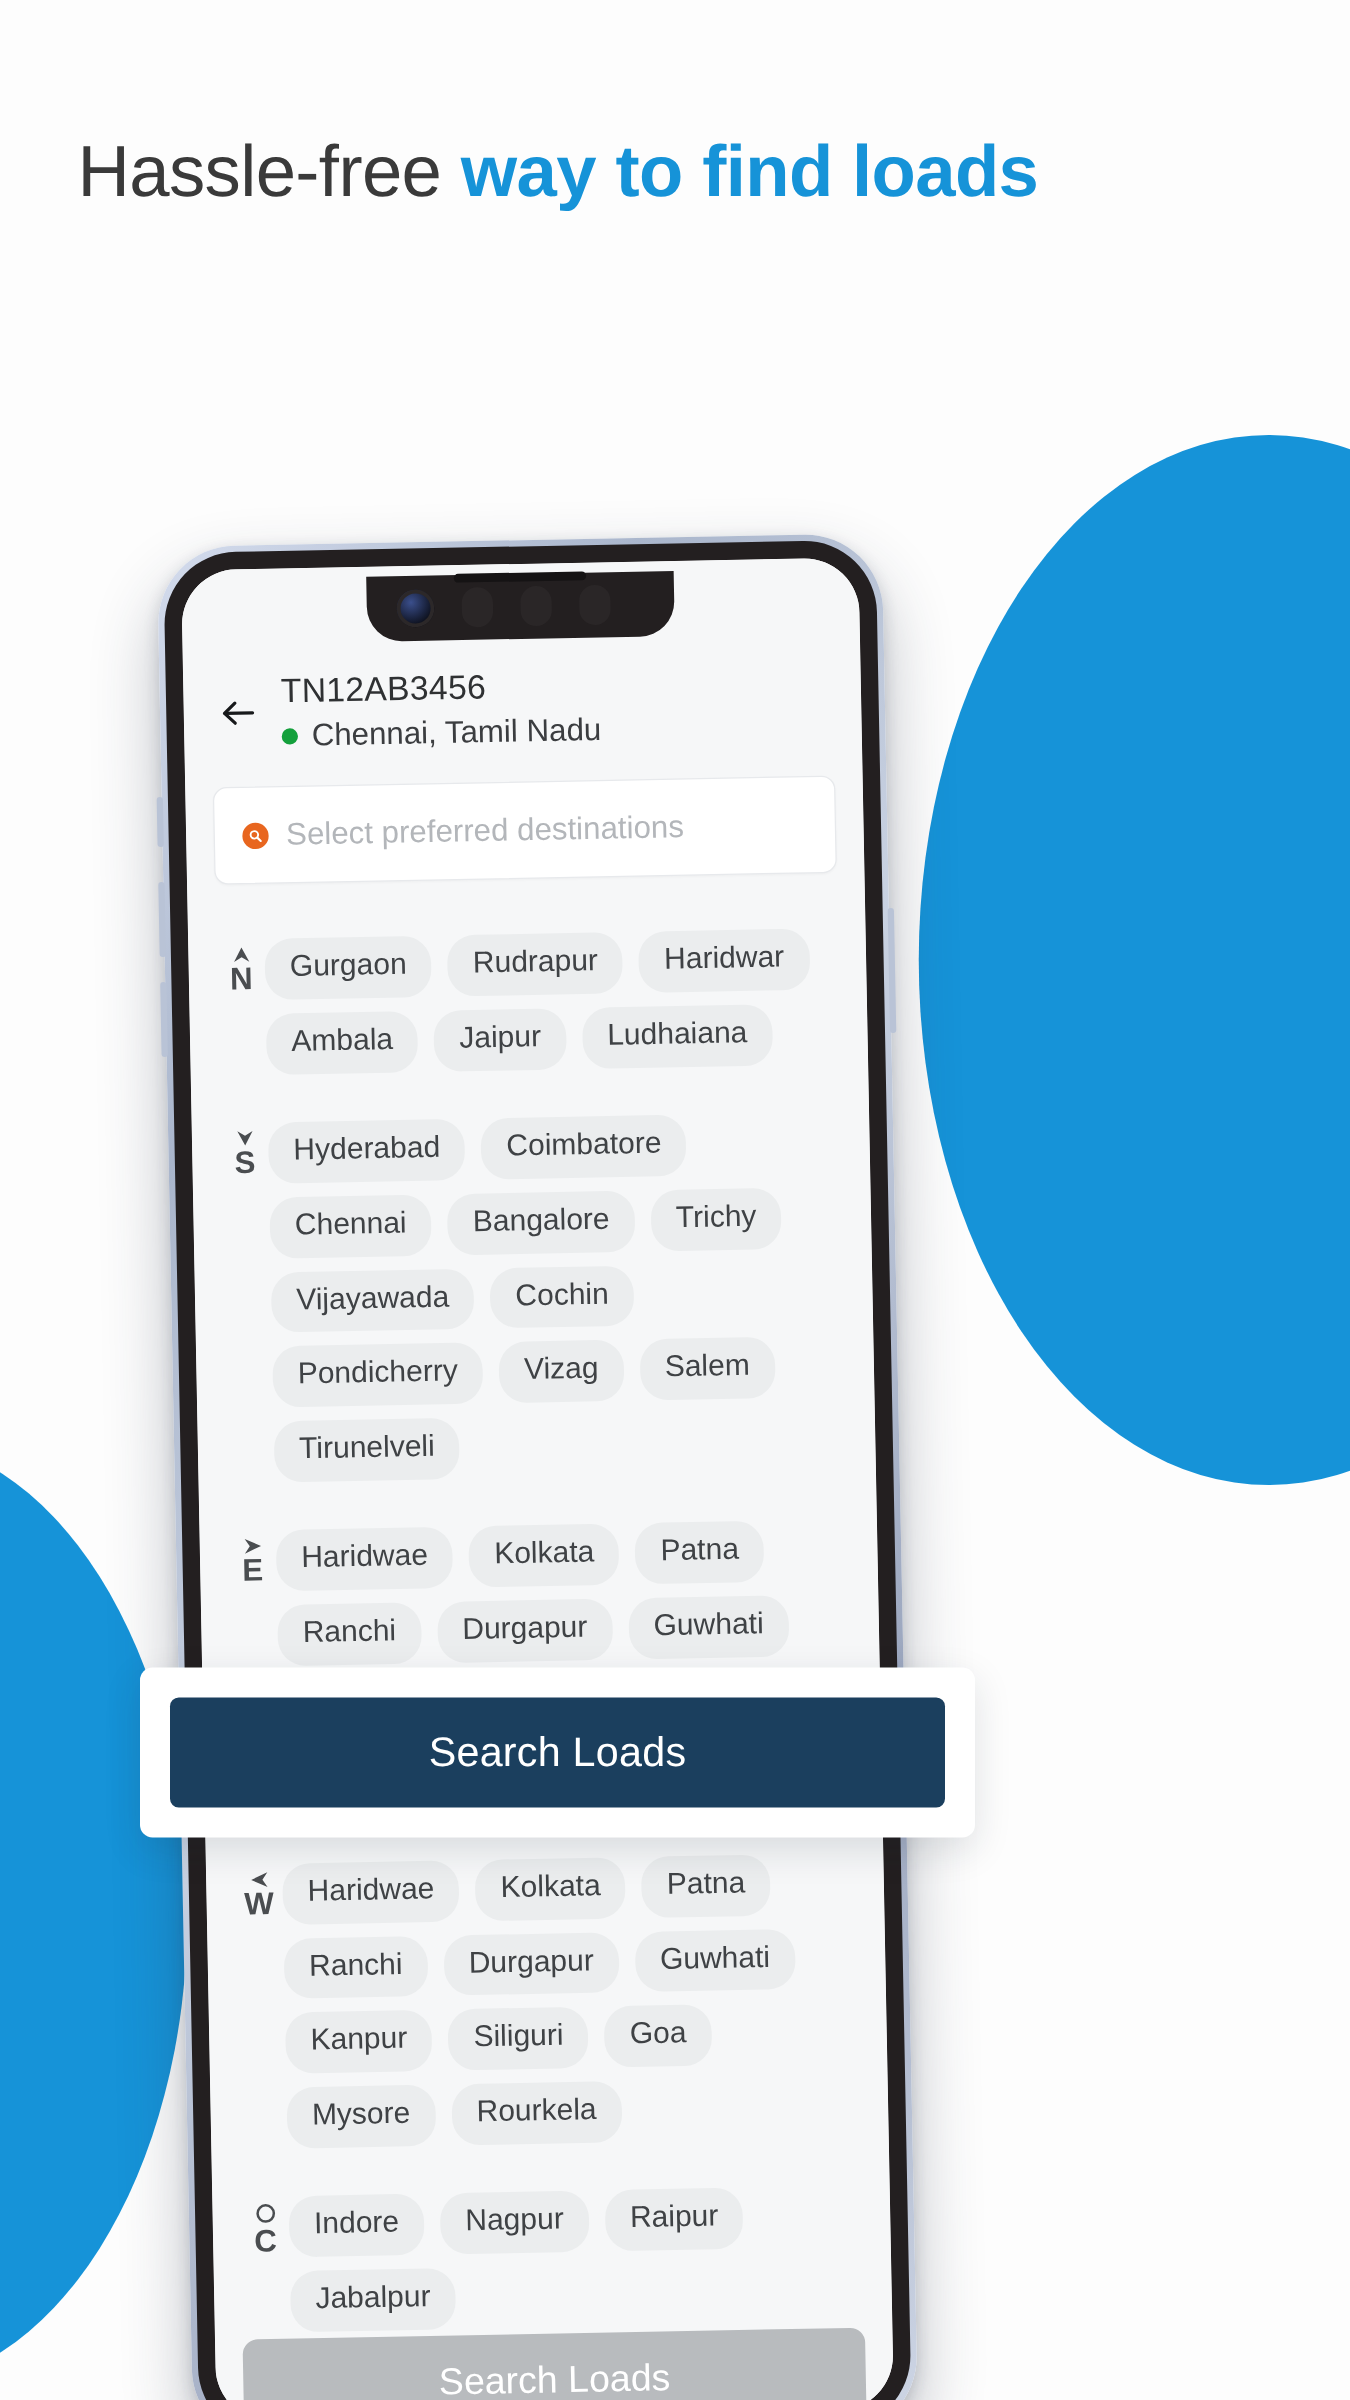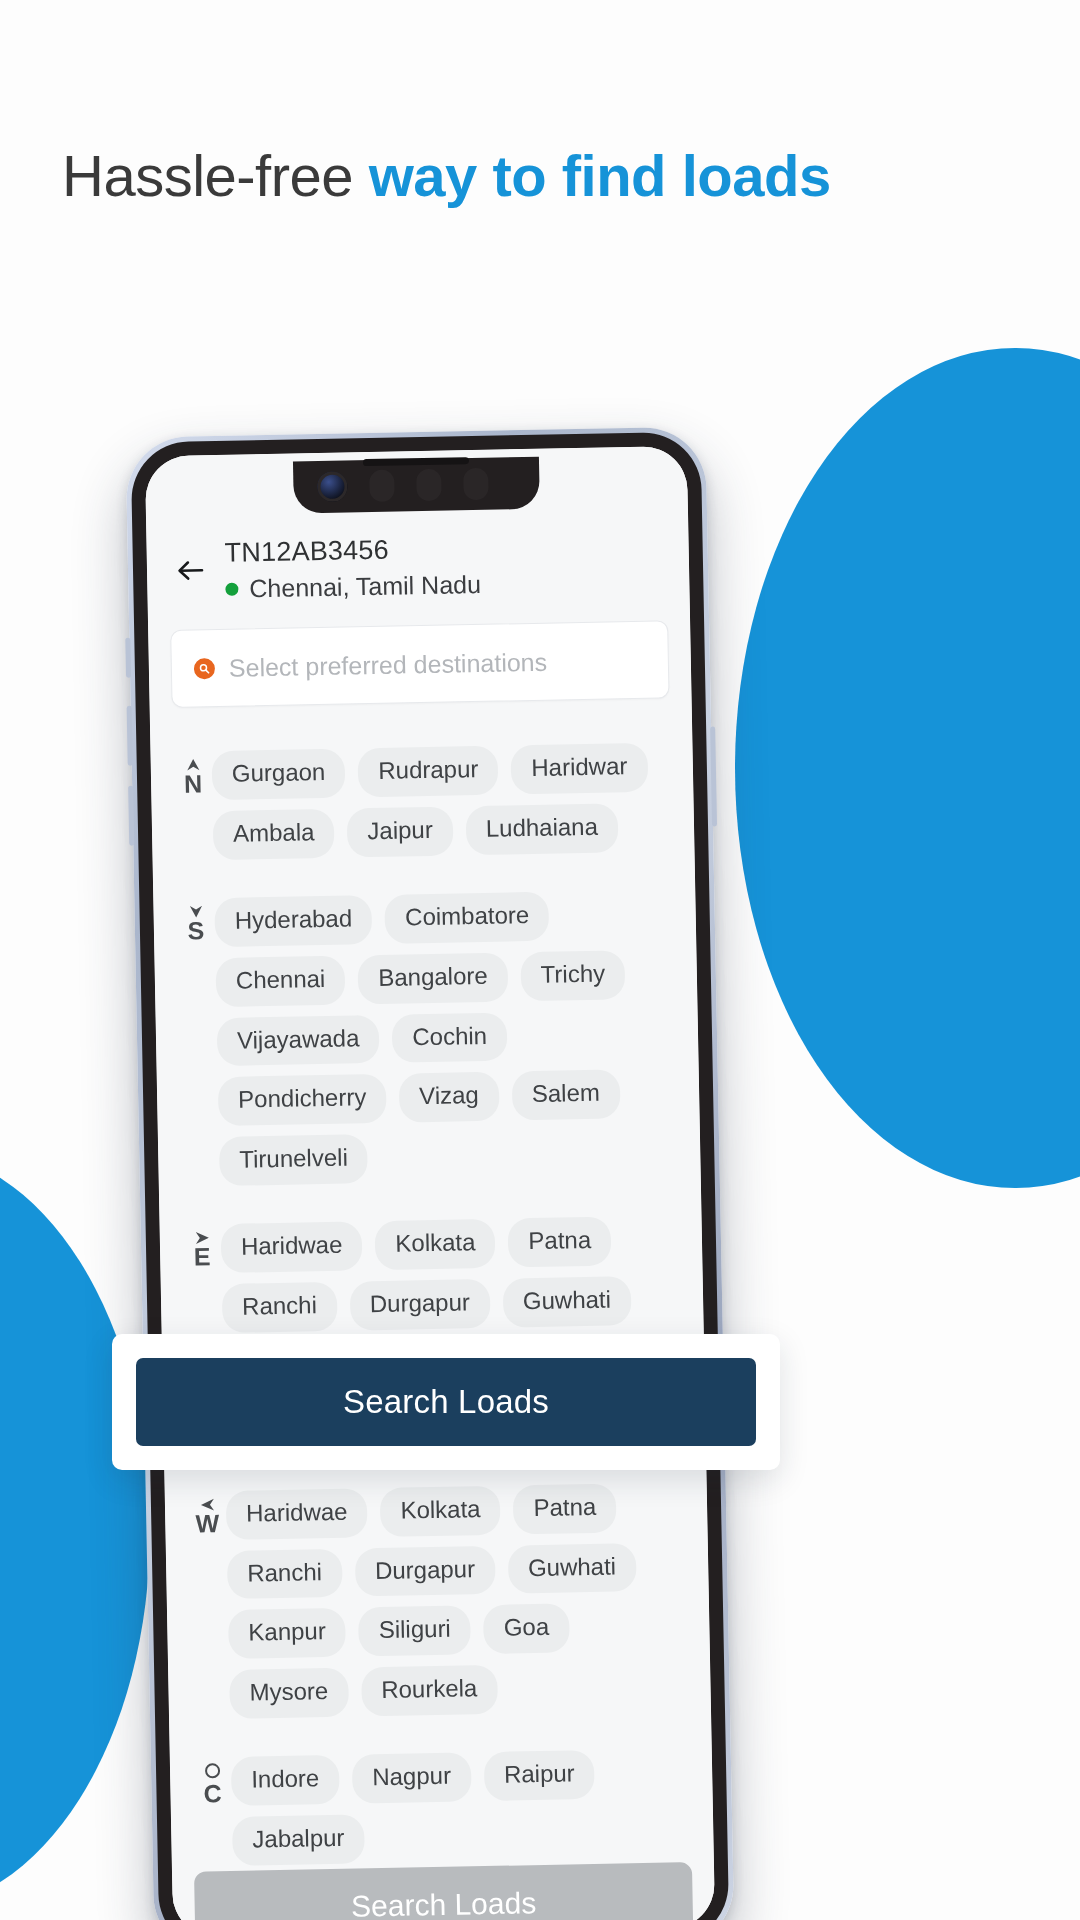--- a/index.html
+++ b/index.html
@@ -20,21 +20,21 @@
   }
   #blob-left {
     width: 480px; height: 760px;
     left: -330px; top: 1150px;
   }
 
   
   #headline {
     position: absolute; left: 62px; top: 100px; width: 780px;
     font-size: 58px; line-height: 1.32; font-weight: 400;
-    color: #3a3a3a; letter-spacing: -0.5px; margin-top: 38px;
+    color: #3a3a3a; letter-spacing: -0.5px;
   }
   #headline .accent { color: #1693d8; font-weight: 700; }
 
   
   #phone-wrap {
     position: absolute; left: 140px; top: 432px;
     width: 580px; height: 1520px;
     transform: rotate(-1.1deg);
   }
   #phone-outer {

